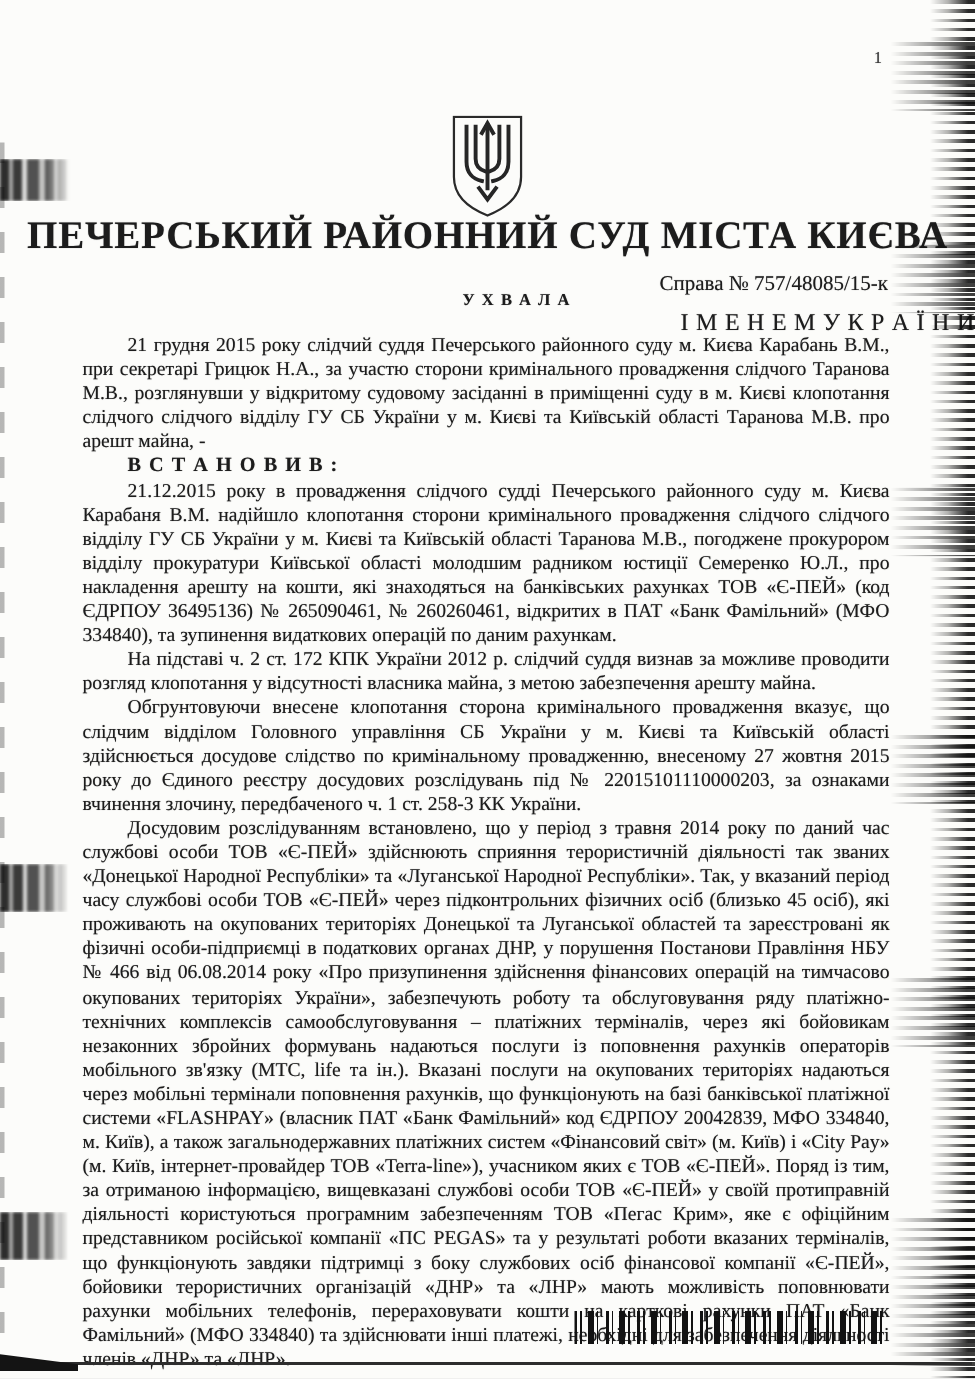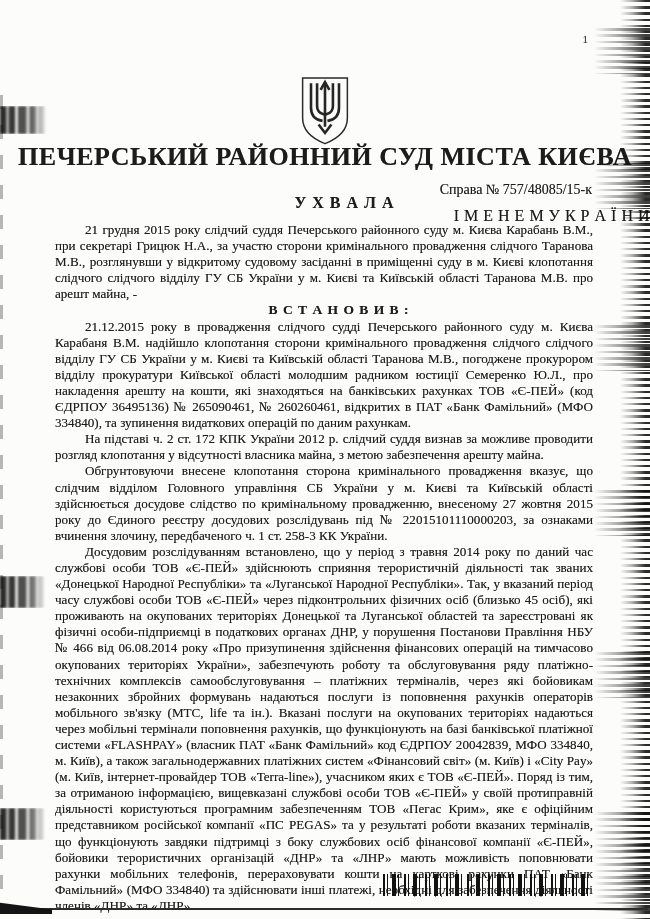--- a/index.html
+++ b/index.html
@@ -30,35 +30,35 @@
     white-space:nowrap;
   }
 
   .case-line{
     position:absolute;top:182px;right:58px;
     font-size:14px;
   }
 
   .doc-title{
     position:absolute;top:194px;left:15px;right:0;
-    text-align:center;font-size:16px;font-weight:bold;letter-spacing:1px;padding-left:24px;
+    text-align:center;font-size:11px;font-weight:bold;letter-spacing:1px;padding-left:24px;
   }
   .doc-subtitle{
     position:absolute;top:207px;left:0;right:0;
     text-align:right;font-size:16px;letter-spacing:.5px;
   }
 
   .body-text{
     position:absolute;top:222px;left:55px;right:57px;
     font-size:13.1px;line-height:16.1px;
     text-align:justify;
   }
   .body-text p{margin:0;text-indent:30px;}
   .section-heading{
-    text-align:center;font-weight:bold;letter-spacing:1px;
+    text-align:left;font-weight:bold;letter-spacing:1px;
     margin:0;font-size:13.5px;line-height:16.1px;
   }
 
   
   .noise-right{
     position:absolute;top:0;bottom:0;right:0;width:30px;
     background:repeating-linear-gradient(180deg,
       rgba(12,12,12,.88) 0px, rgba(12,12,12,.88) 2.4px,
       rgba(255,255,255,0) 2.4px, rgba(255,255,255,0) 6.2px);
     -webkit-mask-image:linear-gradient(90deg,transparent 0%,rgba(0,0,0,.35) 40%,#000 85%);

